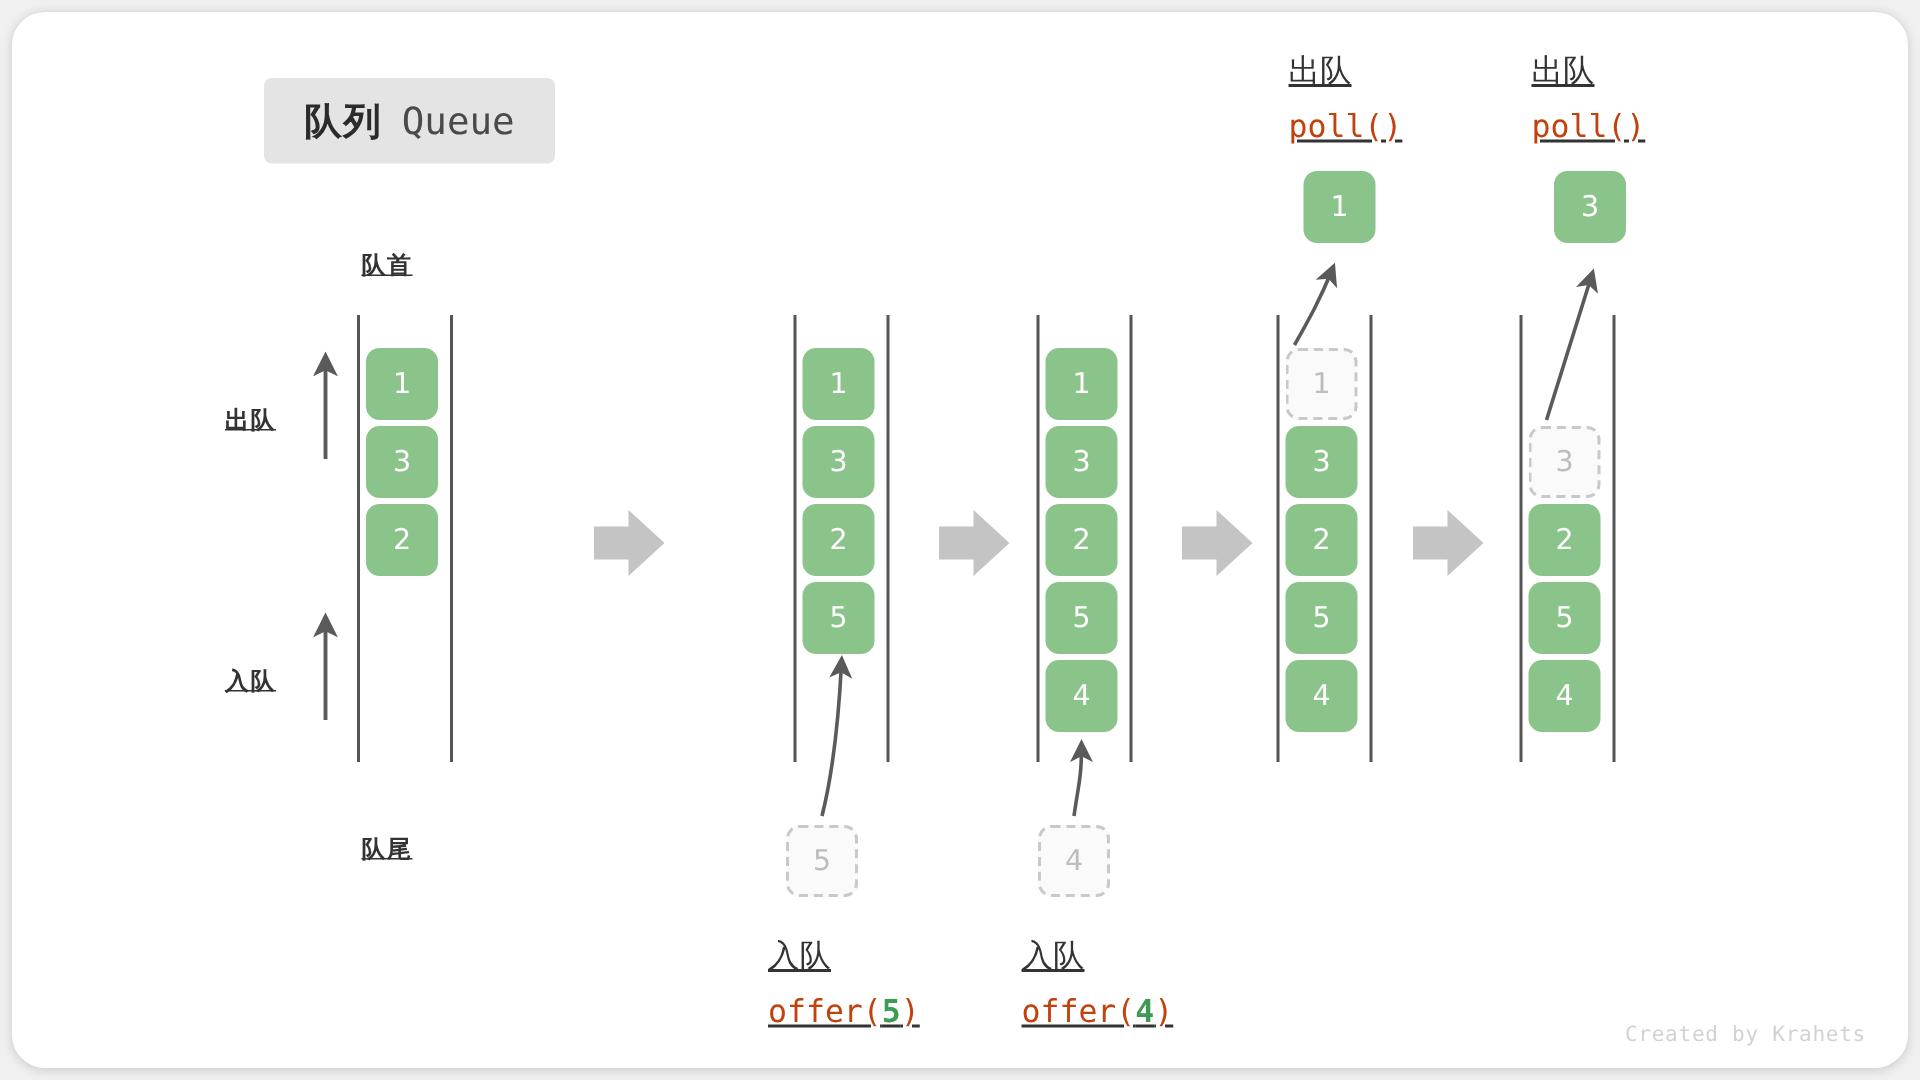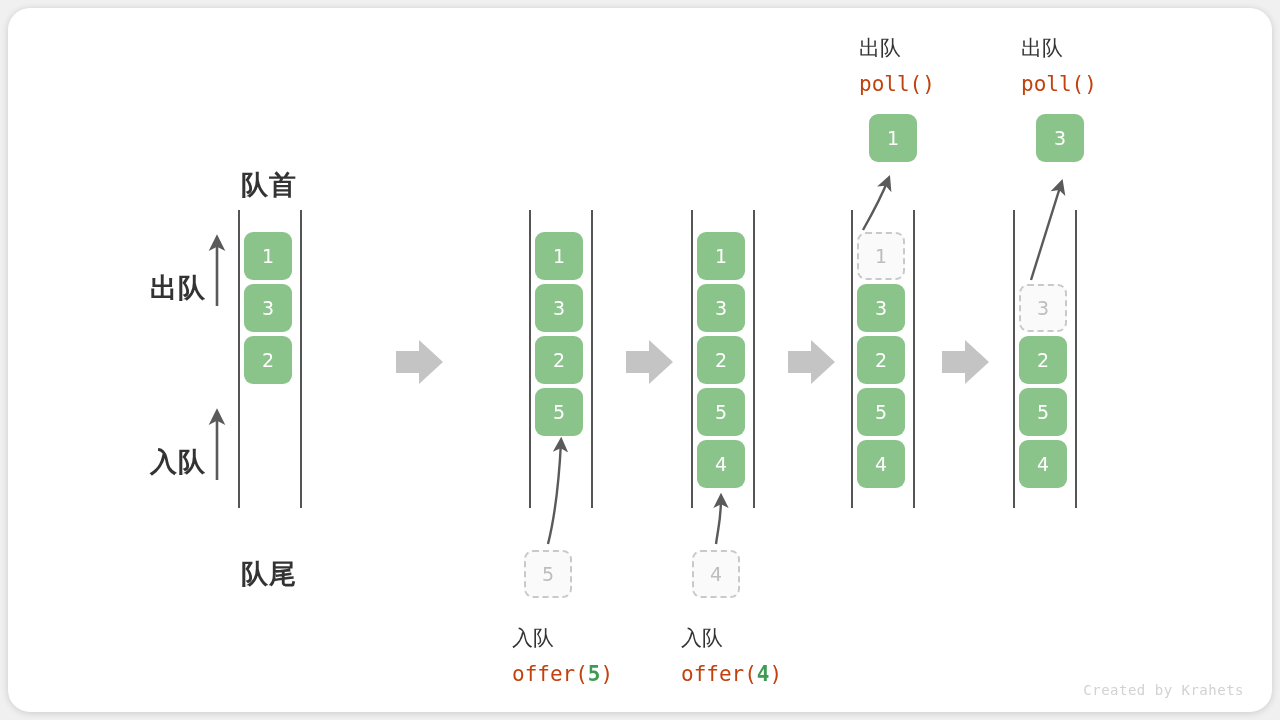--- a/index.html
+++ b/index.html
@@ -46,24 +46,24 @@
     letter-spacing: 1px;
   }
   #title-badge .latin {
     font-family: "DejaVu Sans Mono", "Liberation Mono", monospace;
     font-size: 25px;
     color: #4a4a4a;
     letter-spacing: 0px;
   }
 
   
-  .abs { position: absolute; }
+  .abs { position: absolute; text-decoration: underline; }
 
   .cjk-bold {
-    font-size: 27px;
+    font-size: 16px;
     font-weight: bold;
     color: #333333;
     letter-spacing: 1px;
     white-space: nowrap;
   }
   .op-label {
     font-size: 21px;
     color: #333333;
     white-space: nowrap;
     line-height: 36px;
@@ -130,20 +130,24 @@
     color: #d2d2d2;
     letter-spacing: 0.5px;
     margin-top: 37px;
   }
 </style>
 </head>
 <body>
 
 <div id="card">
 
+  <div id="title-badge">
+    <span class="cjk">队列</span>
+    <span class="latin">Queue</span>
+  </div>
 
   <div class="abs cjk-bold" style="left:233px; top:159px;">队首</div>
   <div class="abs cjk-bold" style="left:233px; top:548px;">队尾</div>
 
   <div class="abs cjk-bold" style="left:142px; top:262px;">出队</div>
   <div class="abs cjk-bold" style="left:142px; top:436px;">入队</div>
 
   <div class="rail" style="left:230px; top:202px; height:298px;"></div>
   <div class="rail" style="left:292px; top:202px; height:298px;"></div>
 

